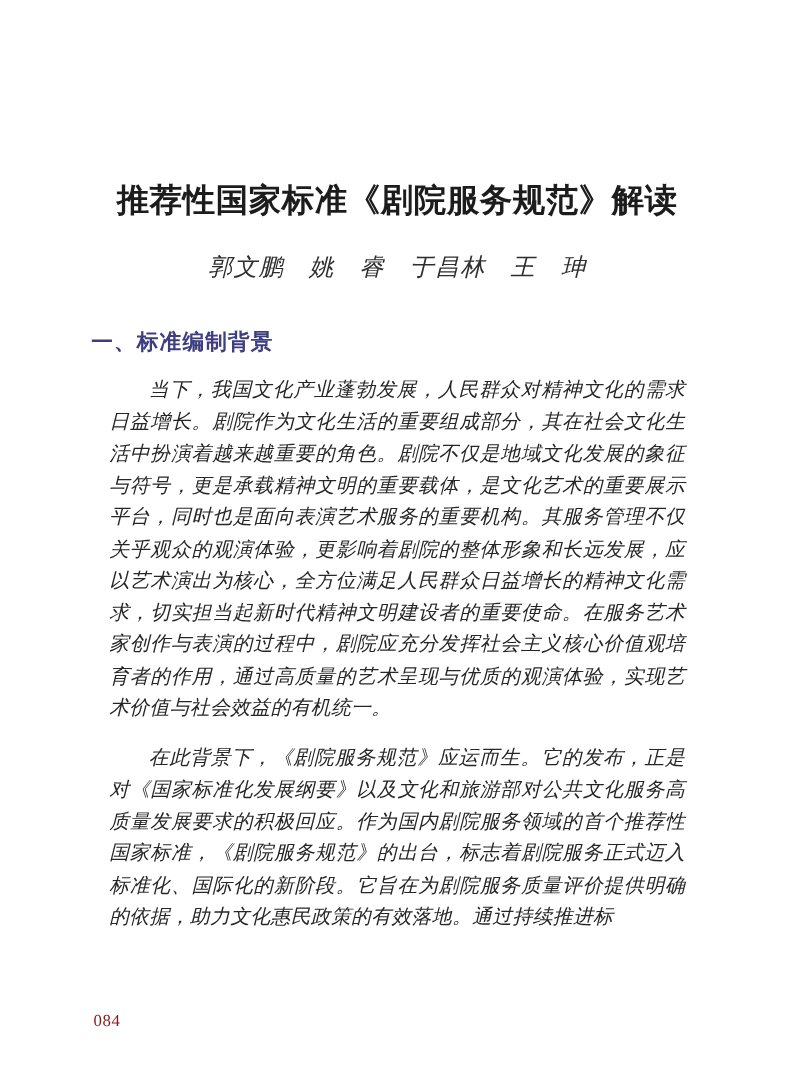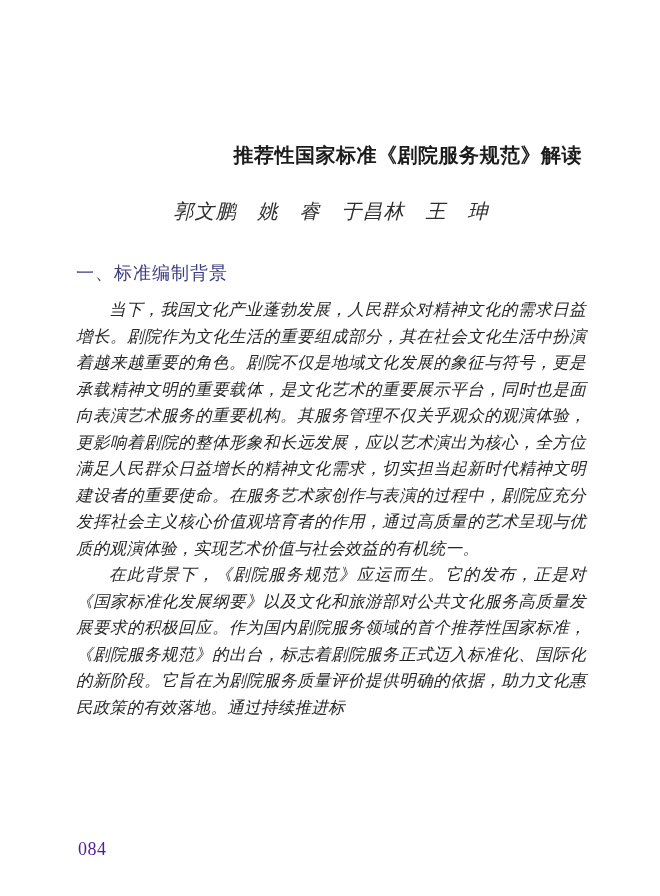--- a/index.html
+++ b/index.html
@@ -11,63 +11,63 @@
     position: relative;
     width: 660px;
     height: 896px;
     background: #ffffff;
     box-sizing: border-box;
     padding: 135px 74px 0 76px;
     overflow: hidden;
     font-family: "Liberation Serif", "DejaVu Serif", serif;
   }
   .doc-title {
-    margin: 4px;
-    text-align: right;
+    margin: 16px;
+    text-align: center;
     font-family: "Liberation Sans", "DejaVu Sans", sans-serif;
     font-weight: 700;
-    font-size: 20px;
+    font-size: 27px;
     line-height: 32px;
     letter-spacing: 0.5px;
     color: #1c1c1c;
   }
   .doc-authors {
     margin: 30px 0 0 0;
     text-align: center;
     font-size: 20px;
     line-height: 20px;
     letter-spacing: 1px;
     color: #2e2e2e;
     font-style: italic;
   }
   .section-heading {
     margin: 40px 0 12px 0;
     font-size: 18px;
     line-height: 24px;
-    font-weight: 400;
+    font-weight: 700;
     letter-spacing: 1px;
     color: #3d3d80;
   }
   .body-text p {
-    margin: 0;
+    margin: 15px;
     text-indent: 2em;
     text-align: justify;
     font-size: 16.5px;
     line-height: 26.5px;
     letter-spacing: 0.3px;
     color: #262626;
     font-style: italic;
   }
   .page-number {
     position: absolute;
     left: 78px;
     bottom: 36px;
-    font-size: 18px;
+    font-size: 14px;
     letter-spacing: 0.5px;
-    color: #4c1d95;
+    color: #7f1d1d;
     font-family: "Liberation Serif", "DejaVu Serif", serif;
   }
 </style>
 </head>
 <body>
 
 <div class="page">
 
   <h1 class="doc-title">推荐性国家标准《剧院服务规范》解读</h1>
 

